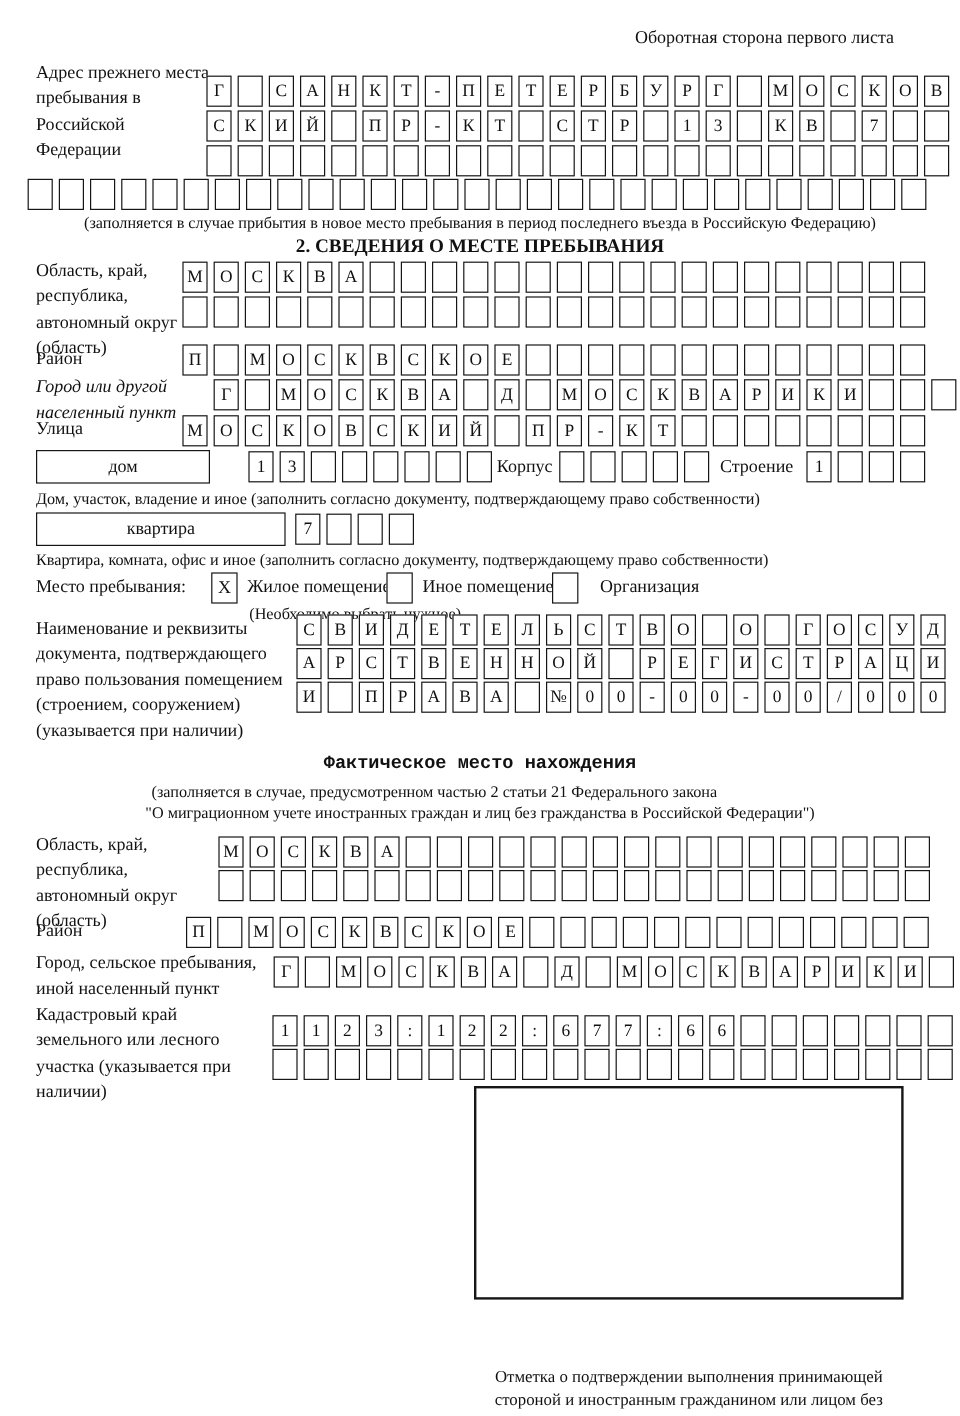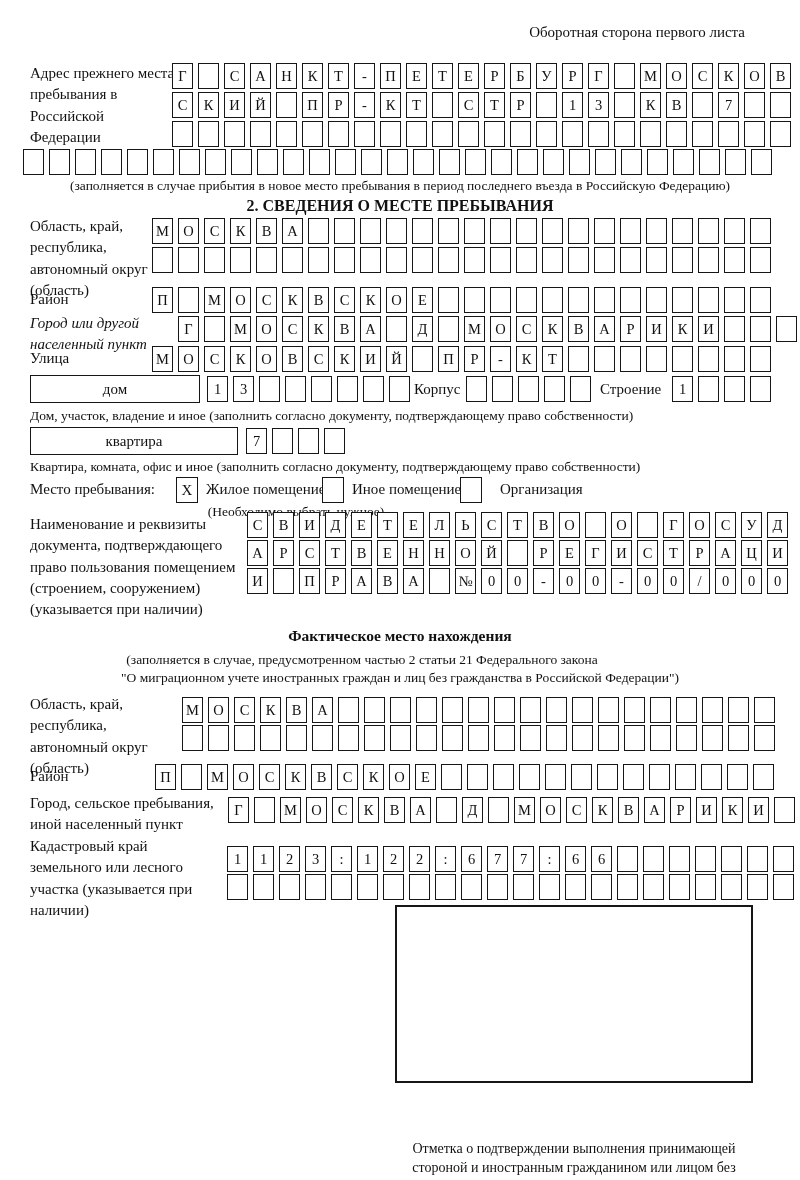--- a/index.html
+++ b/index.html
@@ -28,21 +28,21 @@
     width:22px;height:26px;box-sizing:border-box;border:1.7px solid #161616;
     display:flex;align-items:center;justify-content:center;font-size:15px;background:#fff;
   }
   .stampbox{box-sizing:border-box;border:2px solid #161616;background:#fff;}
 </style>
 </head>
 <body>
 
 <div class="abs label" style="top:22px;right:55px;">Оборотная сторона первого листа</div>
 
-<div class="abs label" style="left:30px;top:63px;width:145px;">Адрес прежнего места пребывания в Российской Федерации</div>
+<div class="abs label" style="left:30px;top:51px;width:145px;">Адрес прежнего места пребывания в Российской Федерации</div>
 <div class="boxrow" style="left:172px;top:63px;">
     <span class="cell">Г</span>
     <span class="cell"></span>
     <span class="cell">С</span>
     <span class="cell">А</span>
     <span class="cell">Н</span>
     <span class="cell">К</span>
     <span class="cell">Т</span>
     <span class="cell">-</span>
     <span class="cell">П</span>
@@ -280,21 +280,21 @@
     <span class="cell"></span>
     <span class="cell"></span>
     <span class="cell"></span>
     <span class="cell"></span>
     <span class="cell"></span>
     <span class="cell"></span>
     <span class="cell"></span>
     <span class="cell"></span>
   </div>
 
-<div class="abs namedbox" style="left:30px;top:375px;width:170px;height:28px;">дом</div>
+<div class="abs namedbox" style="left:30px;top:375px;width:145px;height:28px;">дом</div>
 <div class="boxrow" style="left:207px;top:376px;">
     <span class="cell">1</span>
     <span class="cell">3</span>
     <span class="cell"></span>
     <span class="cell"></span>
     <span class="cell"></span>
     <span class="cell"></span>
     <span class="cell"></span>
     <span class="cell"></span>
   </div>
@@ -397,21 +397,21 @@
     <span class="cell">0</span>
     <span class="cell">-</span>
     <span class="cell">0</span>
     <span class="cell">0</span>
     <span class="cell">/</span>
     <span class="cell">0</span>
     <span class="cell">0</span>
     <span class="cell">0</span>
   </div>
 
-<div class="abs subheading center" style="left:0;top:627px;width:800px;">Фактическое место нахождения</div>
+<div class="abs subheading center" style="left:0;top:627px;width:800px;font-family:Liberation Mono, monospace;">Фактическое место нахождения</div>
 <div class="abs caption center" style="left:0;top:651px;width:724px;">(заполняется в случае, предусмотренном частью 2 статьи 21 Федерального закона</div>
 <div class="abs caption center" style="left:0;top:669px;width:800px;">"О миграционном учете иностранных граждан и лиц без гражданства в Российской Федерации")</div>
 
 <div class="abs label" style="left:30px;top:694px;width:155px;">Область, край, республика, автономный округ (область)</div>
 <div class="boxrow" style="left:182px;top:697px;">
     <span class="cell">М</span>
     <span class="cell">О</span>
     <span class="cell">С</span>
     <span class="cell">К</span>
     <span class="cell">В</span>

